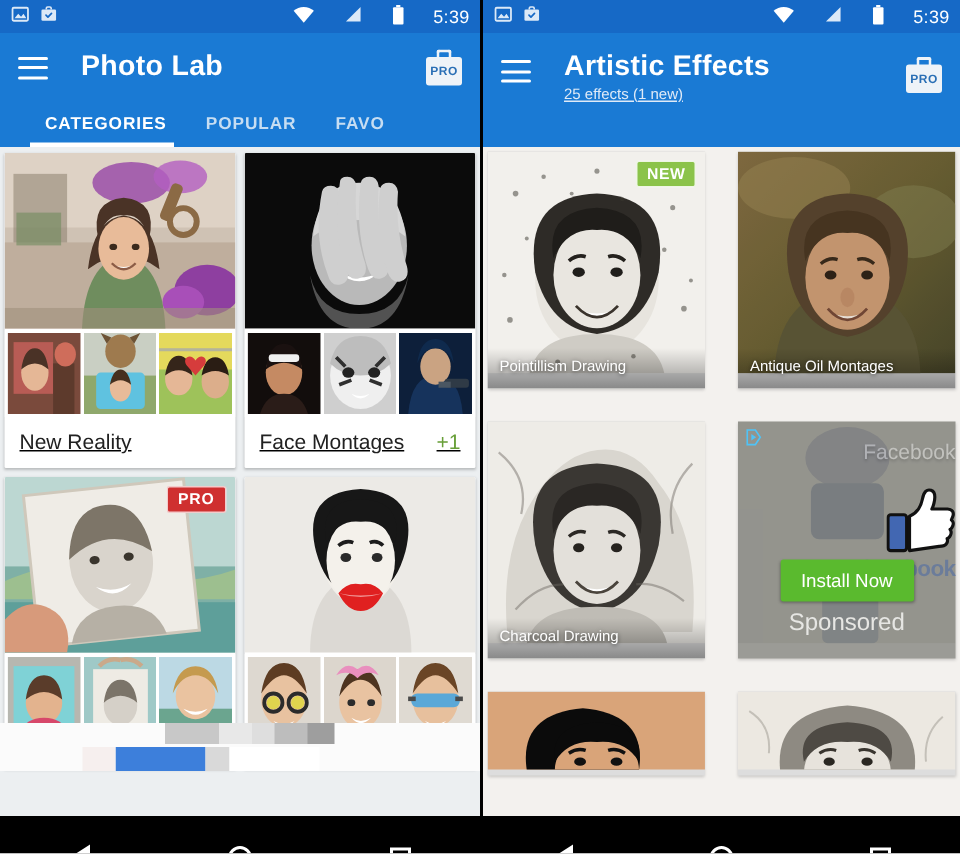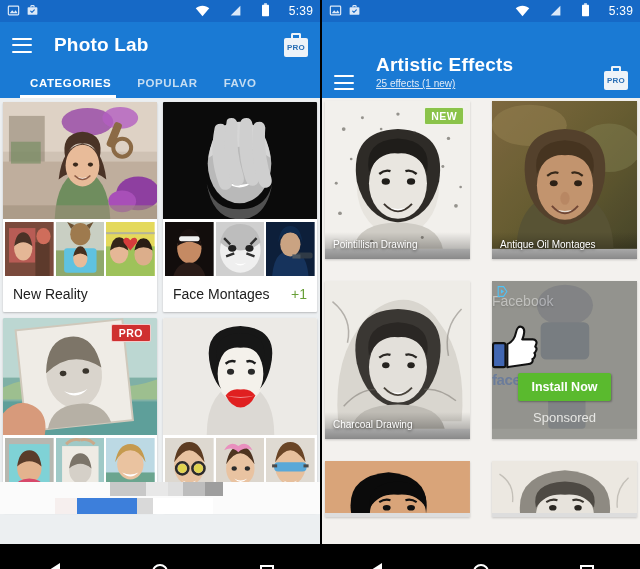--- a/index.html
+++ b/index.html
@@ -61,21 +61,21 @@
     content:""; position:absolute; left:8px; right:8px; bottom:0; height:3px; background:#fff;
   }
 
   
   .content-left { background: #eceff1; height: 446px; overflow: hidden; padding: 4px 3px 0 3px; }
   .grid { display: grid; grid-template-columns: 1fr 1fr; gap: 6px; }
   .cat-card { background:#fff; border-radius:1px; box-shadow: 0 1px 2px rgba(0,0,0,.22); overflow:hidden; position:relative;}
   .cat-hero { height: 118px; position: relative; overflow:hidden; }
   .cat-thumbs { display:flex; gap:2px; height:58px; background:#fff; padding: 2px; }
   .cat-thumbs > div { flex:1; overflow:hidden; position:relative; }
-  .cat-label { display:flex; align-items:flex-start; padding: 8px 10px 10px 10px; }
+  .cat-label { display:flex; align-items:flex-start; padding: 8px 10px 10px 10px; text-decoration: underline; }
   .cat-name { font-size: 14px; color: #212121; }
   .cat-plus { margin-left:auto; font-size: 14px; color: #689f38; font-weight: 500; }
   .badge-pro {
     position: absolute; top: 6px; right: 6px; background:#cf3030; color:#fff;
     font-size: 10.5px; font-weight: bold; padding: 2px 7px; border-radius:2px; letter-spacing:.5px;
     border: 1px solid rgba(255,255,255,.75);
   }
 
   
   .content-right { background:#f3f1ee; height: 446px; overflow: hidden; padding: 3px; }
@@ -84,32 +84,32 @@
   .eff-name {
     position:absolute; left:0; right:0; bottom:0; padding: 7px 8px 9px 8px;
     color:#fff; font-size: 10px; text-shadow: 0 1px 3px rgba(0,0,0,.65);
     background: linear-gradient(to top, rgba(0,0,0,.38), rgba(0,0,0,0));
   }
   .badge-new {
     position:absolute; top:6px; right:6px; background:#8bc34a; color:#fff;
     font-size: 10.5px; font-weight:bold; padding: 2px 6px; border-radius:2px; letter-spacing:.4px;
     border:1px solid rgba(255,255,255,.85);
   }
-  .ad-card { background:#9b9b96; position:relative; display:flex; flex-direction:column; align-items:flex-start; }
+  .ad-card { background:#9b9b96; position:relative; display:flex; flex-direction:column; align-items:flex-end; }
   .ad-marker { position:absolute; top:4px; left:4px; color:#4fc3f7; font-size:12px; }
   .ad-title { margin-top: 12px; color:#fff; font-size: 14px; text-shadow: 0 1px 2px rgba(0,0,0,.4); }
   .thumb-fb { width:46px; height:44px; margin-top: 16px; position:relative; }
   .ad-word { margin-top:2px; color:#4267b2; font-size:15px; font-weight:bold; letter-spacing:-.4px; }
   .ad-install {
     position:absolute; bottom: 38px; left:50%; transform: translateX(-50%);
-    background:#5aba2e; color:#fff; font-size:12.5px; font-weight:bold;
+    background:#5aba2e; color:#fff; font-size:12.5px; font-weight:normal;
     padding: 7px 14px; border-radius: 2px; white-space:nowrap; box-shadow:0 1px 2px rgba(0,0,0,.3);
     border: none; cursor:pointer; font-family:"Liberation Sans", sans-serif;
   }
-  .ad-sponsored { position:absolute; bottom: 14px; left:0; right:0; text-align:center; color:#e6e6e3; font-size:13px; }
+  .ad-sponsored { position:absolute; bottom: 14px; left:0; right:0; text-align:center; color:#e6e6e3; font-size:16px; }
 
   
   .navbar { height: 55px; background:#000; display:flex; align-items:center; justify-content:space-around; }
   .nav-btn { width:36px; height:36px; display:flex; align-items:center; justify-content:center; cursor:pointer; }
   .nav-back { width:0;height:0;border-top:9px solid transparent;border-bottom:9px solid transparent;border-right:14px solid #fff;}
   .nav-home { width:16px;height:16px;border:2px solid #fff;border-radius:50%; }
   .nav-recent { width:14px;height:14px;border:2px solid #fff; }
 
   
   .blurband { position:absolute; left:0; right:0; bottom:55px; height:32px; background:#fbfbfb; overflow:hidden;}
@@ -487,21 +487,21 @@
           <svg width="9" height="14" viewBox="0 0 12 20">
               <rect x="4" y="0.5" width="4" height="2" fill="#fff"></rect>
               <rect x="1" y="2.5" width="10" height="16.5" rx="1" fill="#fff"></rect>
             </svg>
         </span>
         <span class="sb-time">5:39</span>
       </div>
     </div>
 
     <div class="appbar" style="padding-bottom:8px;">
-      <div class="appbar-row" style="height:68px; align-items:flex-end; padding-top:12px;">
+      <div class="appbar-row" style="height:68px; align-items:flex-start; padding-top:12px;">
         <div class="hamburger" style="margin-top:6px;">
           <span></span>
             <span></span>
             <span></span>
         </div>
         <div class="titlewrap">
           <div class="app-title">Artistic Effects</div>
           <div class="app-sub">25 effects (1 new)</div>
         </div>
         <div class="pro-badge" style="margin-top:4px;">

